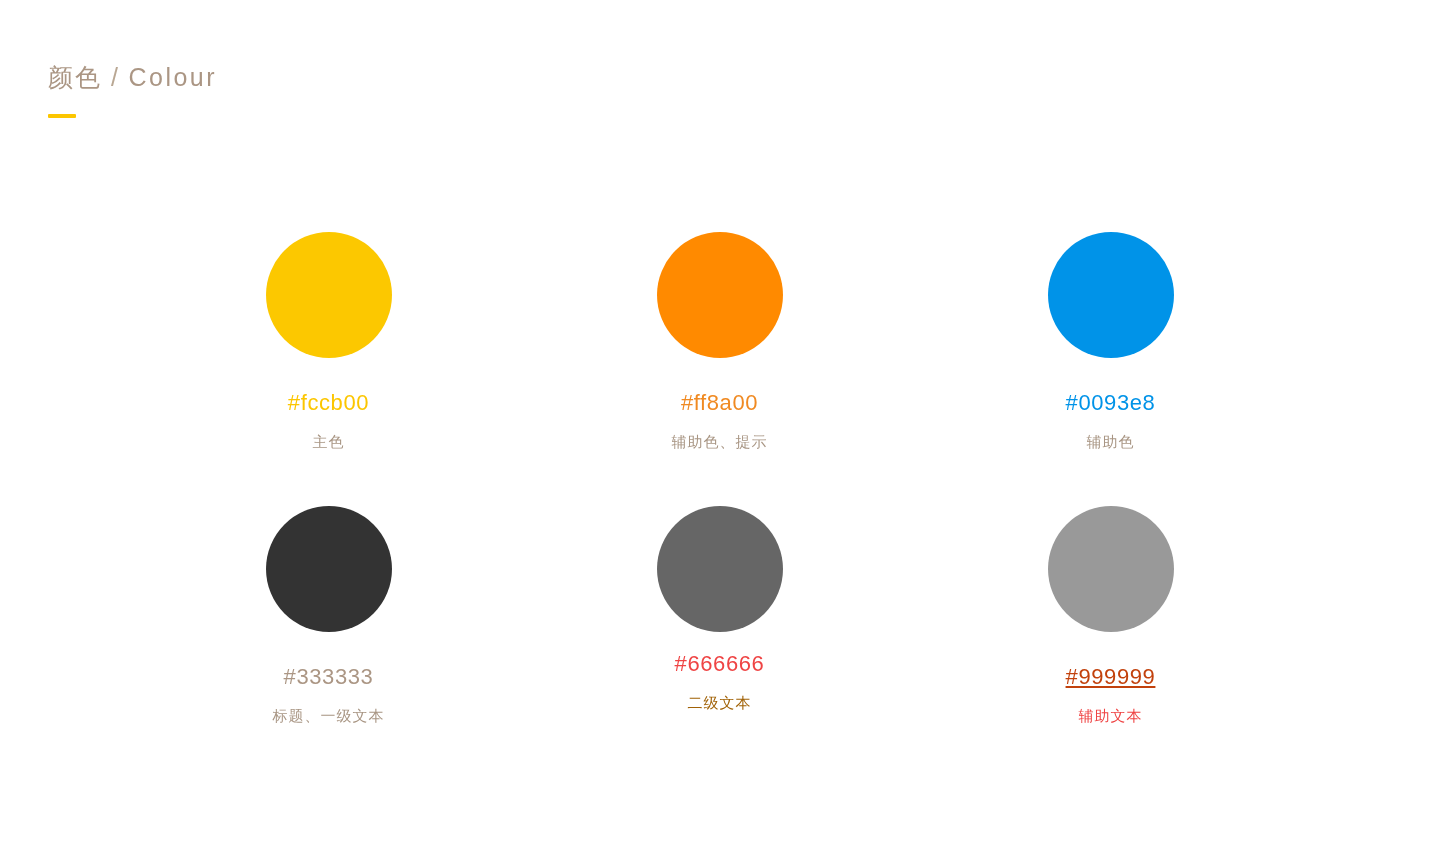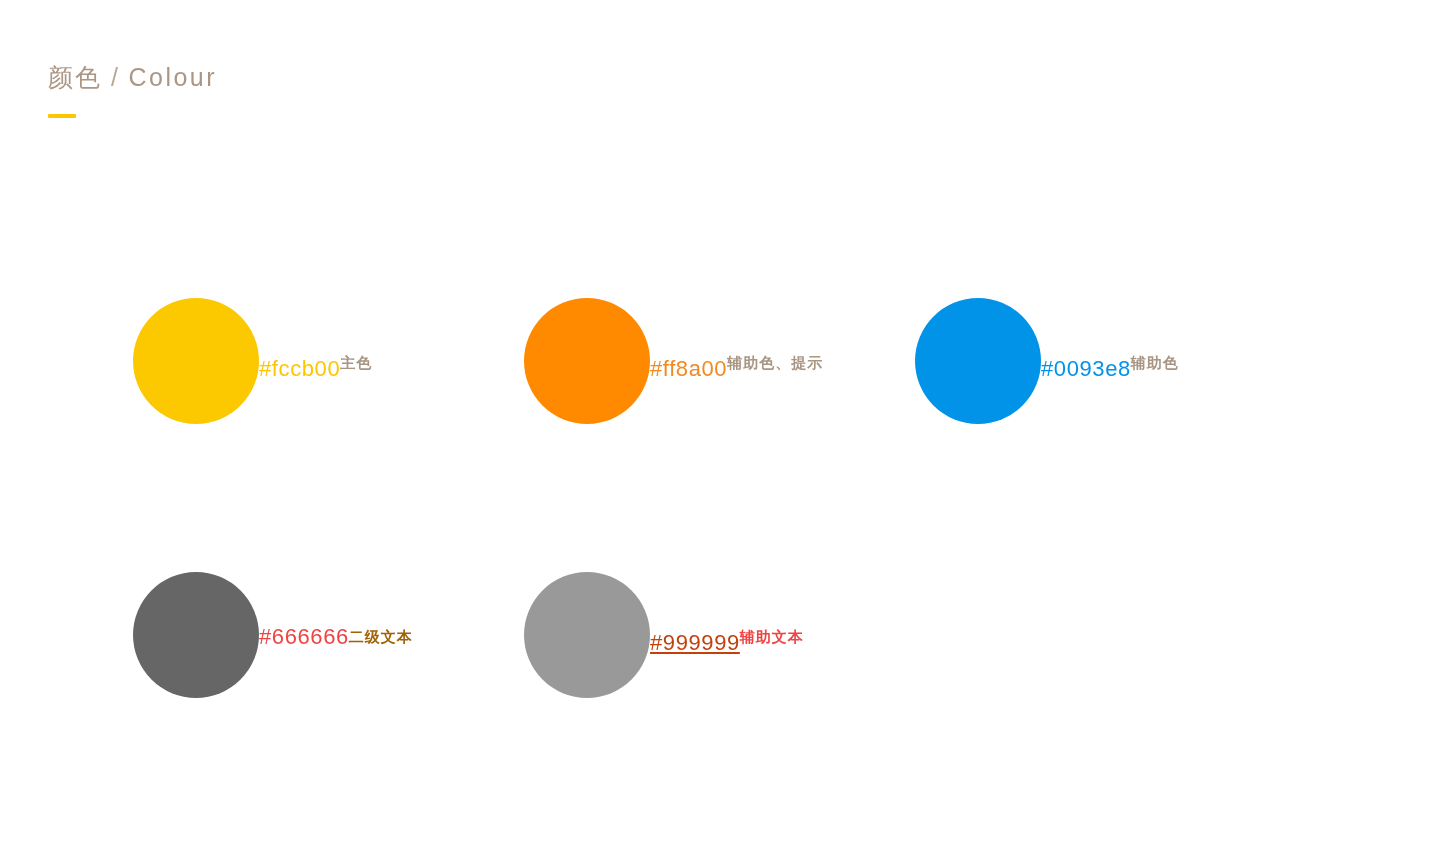--- a/index.html
+++ b/index.html
@@ -53,41 +53,41 @@
     position: absolute;
     left: 133px;
     top: 215px;
     width: 1174px;
     display: grid;
     grid-template-columns: repeat(3, 391px);
     grid-template-rows: 274px 274px;
   }
   .swatch {
     display: flex;
-    flex-direction: row;
+    flex-direction: column;
     align-items: center;
   }
   .swatch-circle {
     width: 126px;
     height: 126px;
     border-radius: 50%;
     margin-top: 17px;
   }
   .swatch-hex {
     margin-top: 34px;
     font-size: 22px;
     font-weight: 400;
     letter-spacing: 0.6px;
     line-height: 1;
     white-space: nowrap;
   }
   .swatch-caption {
     margin-top: 20px;
     font-size: 15px;
-    font-weight: 700;
+    font-weight: 400;
     letter-spacing: 1px;
     color: #a89583;
     line-height: 1;
     white-space: nowrap;
   }
 </style>
 </head>
 <body>
 
 <div class="page-header">
@@ -110,20 +110,25 @@
     <div class="swatch-hex" style="color: rgb(240, 138, 34); text-align: center;">#ff8a00</div>
     <div class="swatch-caption" style="color: rgb(168, 149, 131);">辅助色、提示</div>
   </div>
 
   <div class="swatch">
     <div class="swatch-circle" style="background: rgb(0, 147, 232);"></div>
     <div class="swatch-hex" style="color: rgb(0, 147, 232);">#0093e8</div>
     <div class="swatch-caption" style="color: rgb(168, 149, 131);">辅助色</div>
   </div>
 
+  <div class="swatch">
+    <div class="swatch-circle" style="background: rgb(51, 51, 51);"></div>
+    <div class="swatch-hex" style="color: rgb(171, 150, 132);">#333333</div>
+    <div class="swatch-caption" style="color: rgb(168, 149, 131);">标题、一级文本</div>
+  </div>
 
   <div class="swatch">
     <div class="swatch-circle" style="background: rgb(102, 102, 102);"></div>
     <div class="swatch-hex" style="color: #ef4444; margin-top: 21px;">#666666</div>
     <div class="swatch-caption" style="color: #a16207;">二级文本</div>
   </div>
 
   <div class="swatch">
     <div class="swatch-circle" style="background: rgb(153, 153, 153);"></div>
     <div class="swatch-hex" style="color: #c2410c; text-decoration: underline;">#999999</div>

